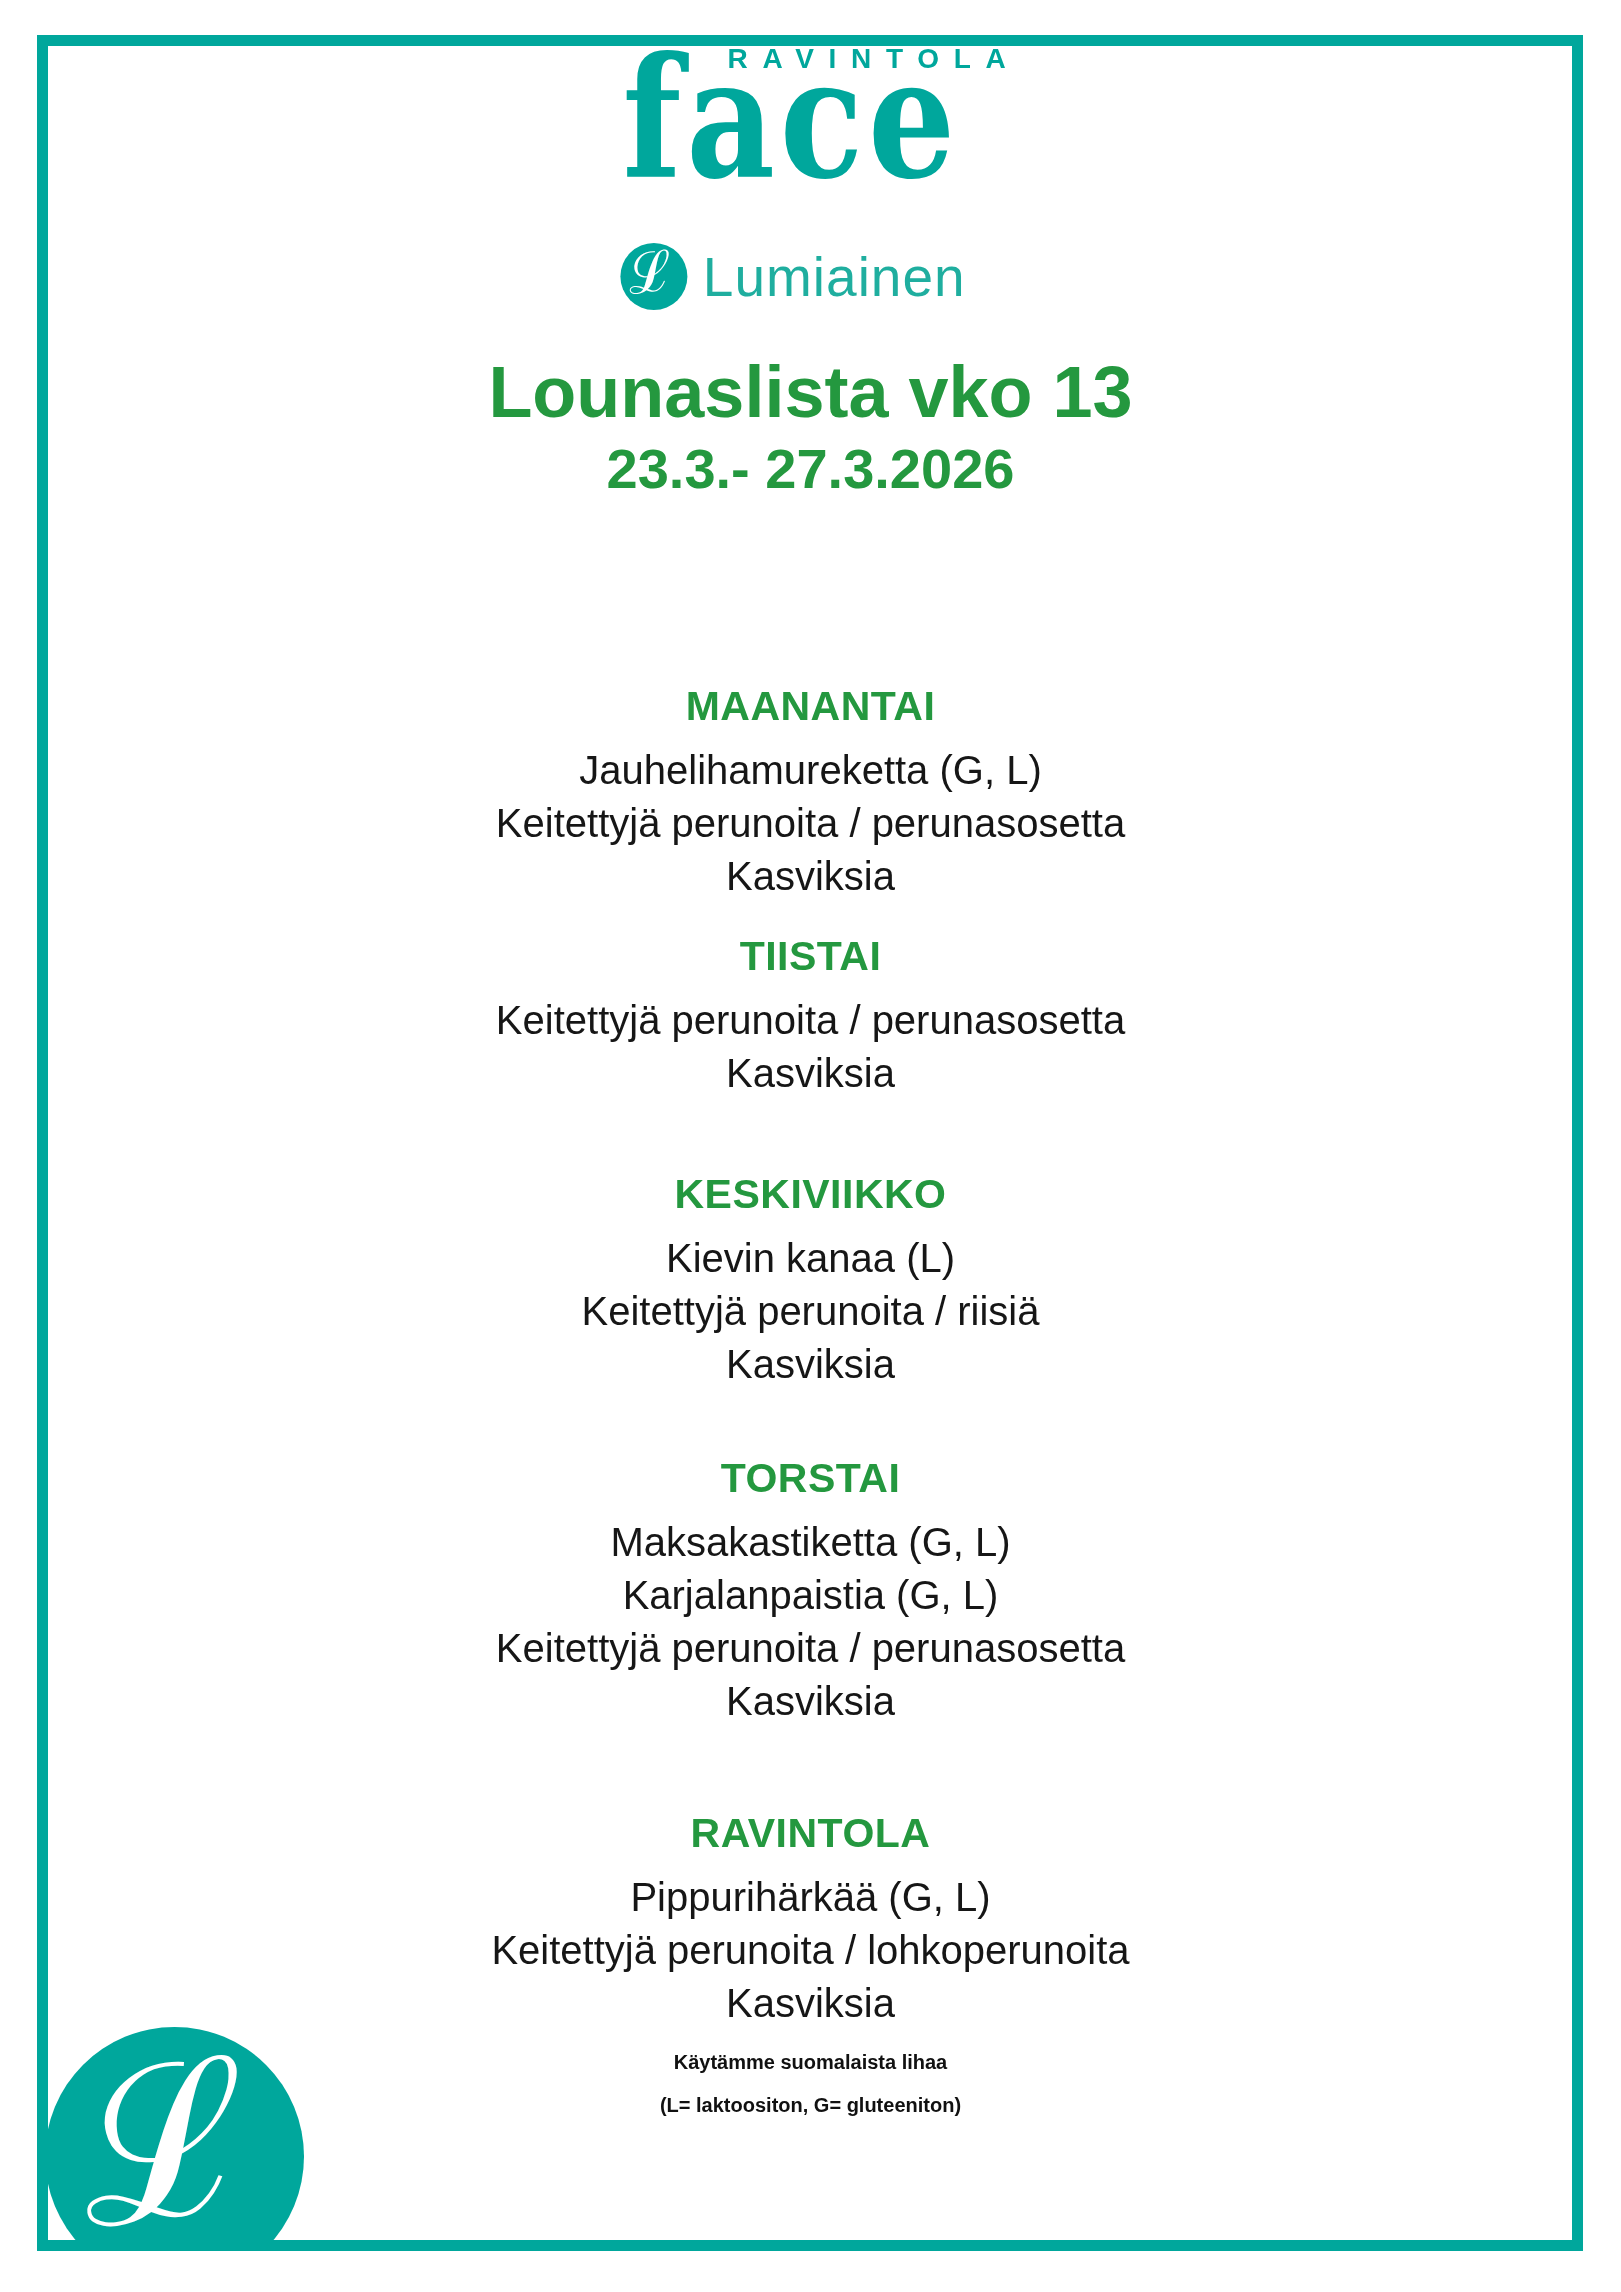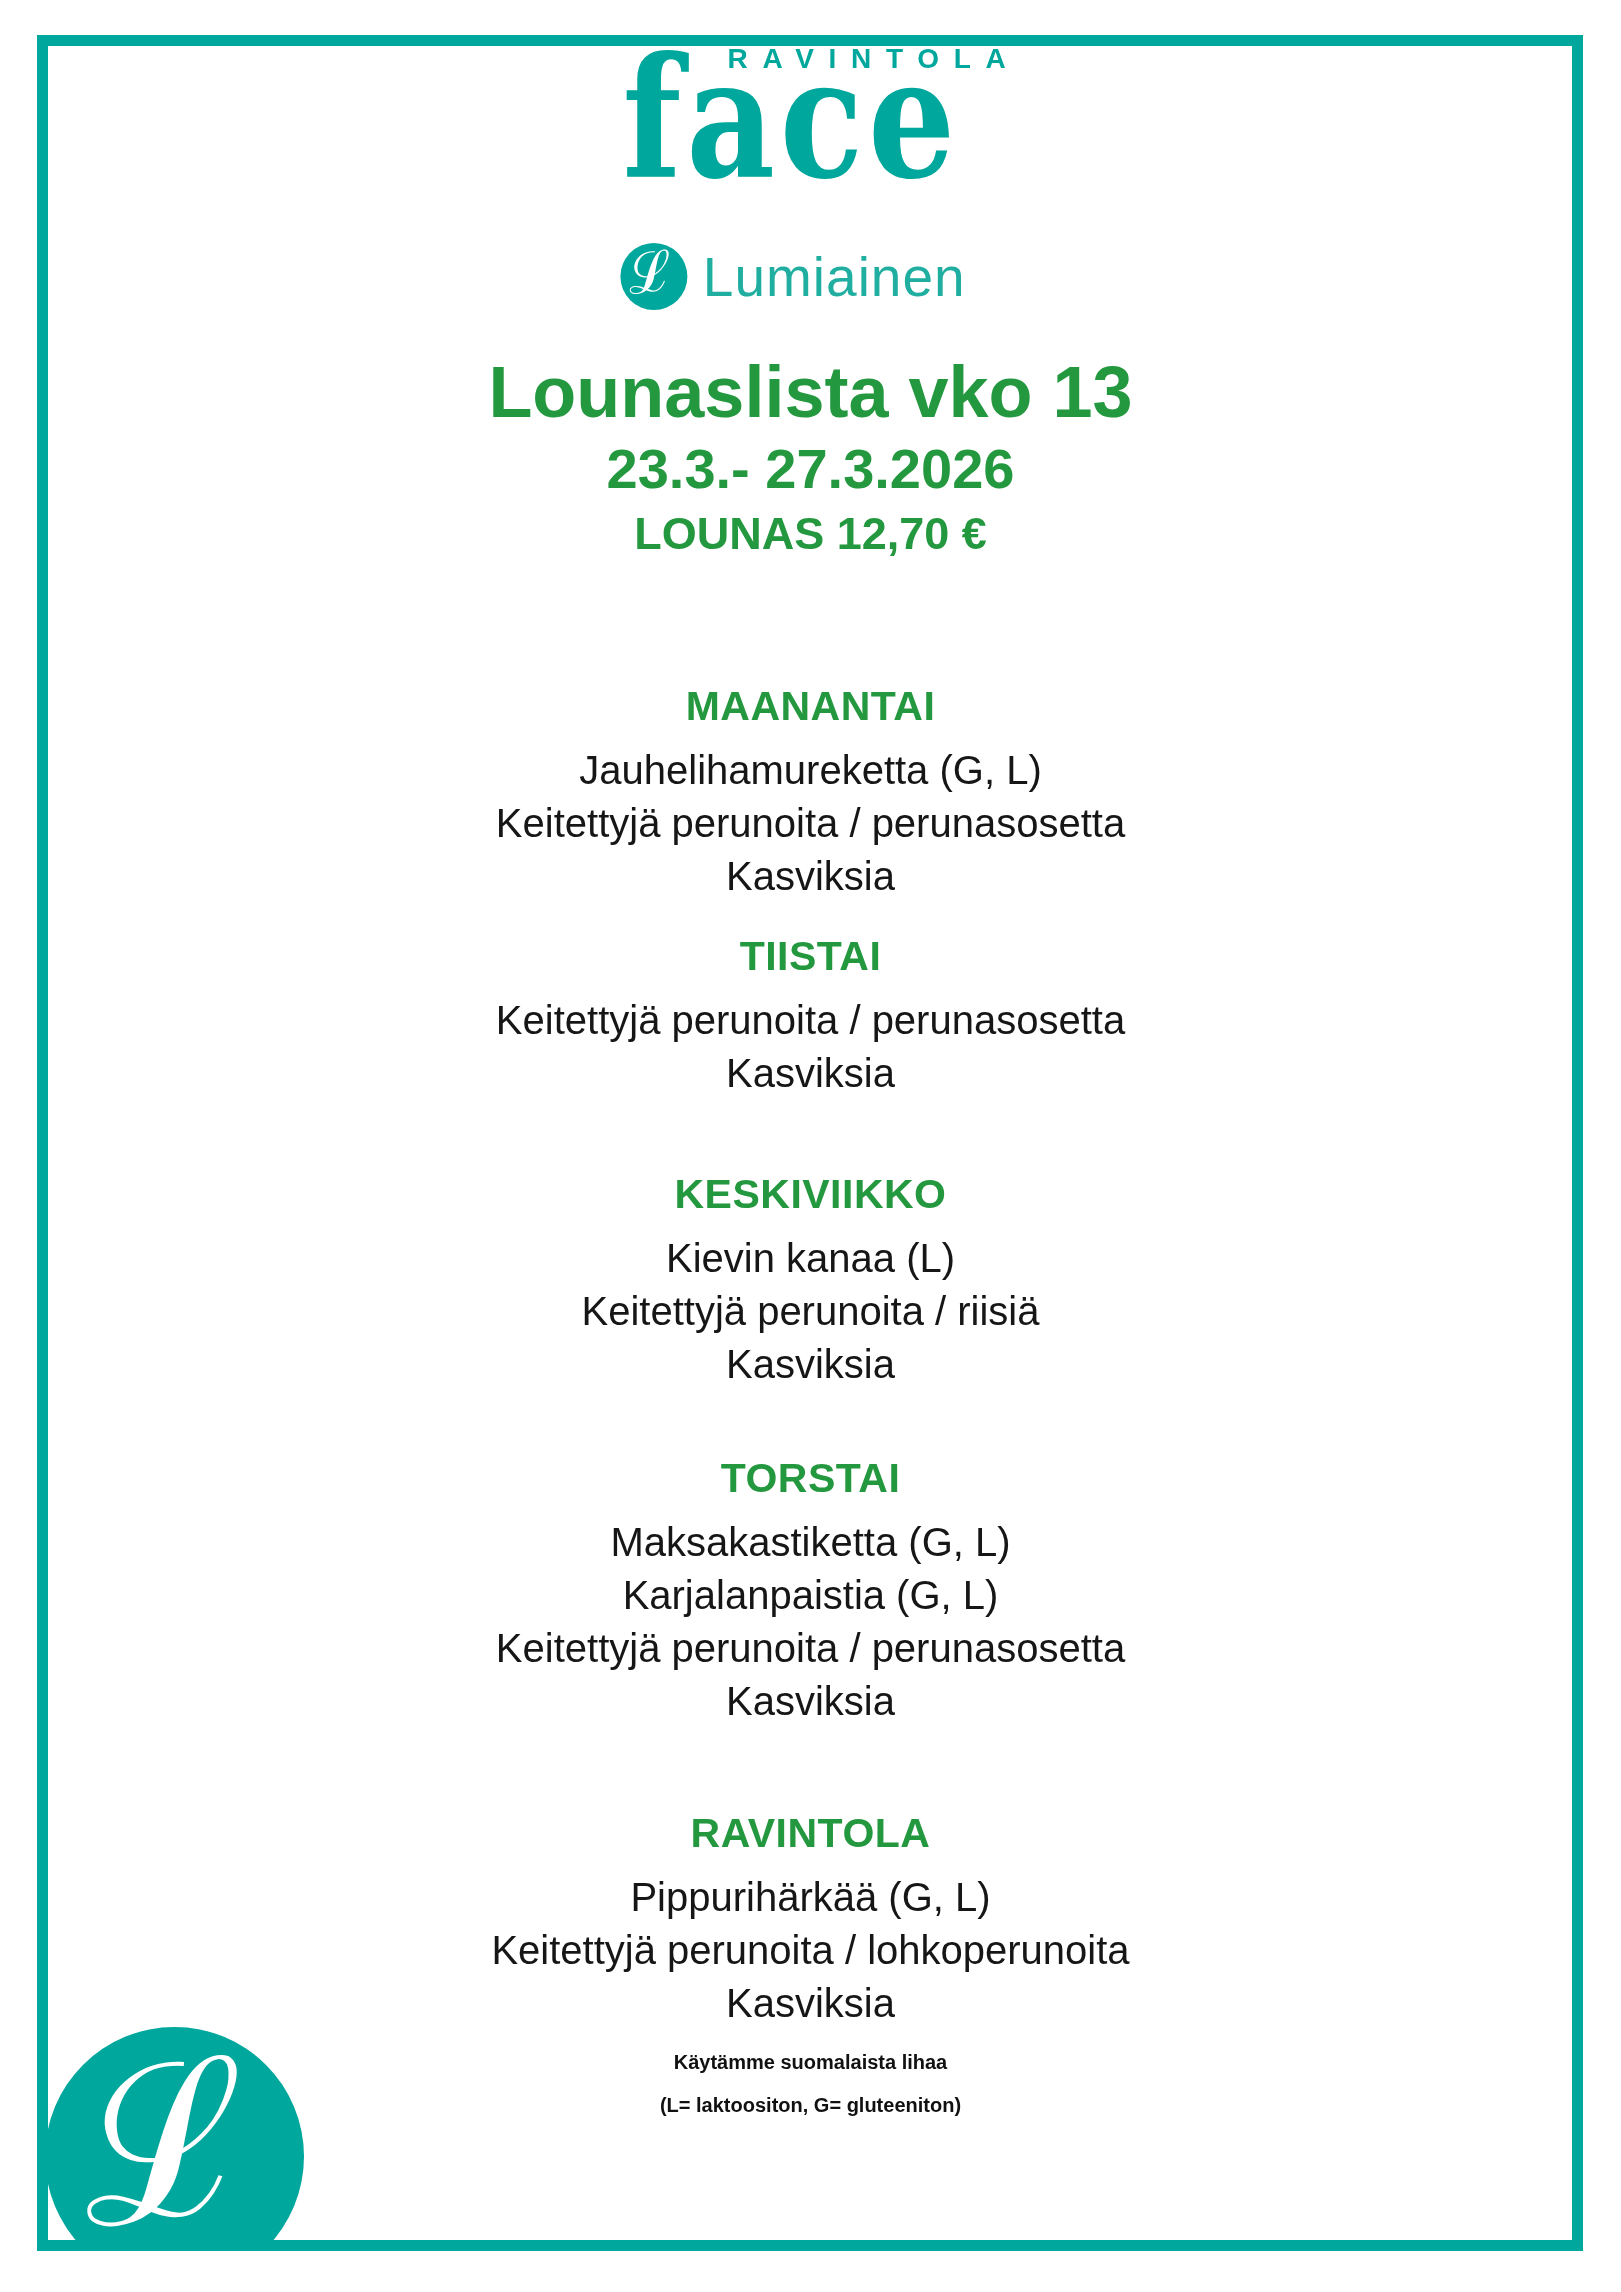--- a/index.html
+++ b/index.html
@@ -112,21 +112,20 @@
   </div>
   <div class="lumiainen-row">
     <div class="lumiainen-badge">
       <span class="script-l">ℒ</span>
     </div>
     <span class="lumiainen-name">Lumiainen</span>
   </div>
 
   <div class="center-block menu-title">Lounaslista vko 13</div>
   <div class="center-block menu-dates">23.3.- 27.3.2026</div>
-  <div class="center-block menu-price">LOUNAS 12,70 €</div>
 
   <div class="day-section sec-mon">
     <div class="day-name">MAANANTAI</div>
     <div class="menu-line">Jauhelihamureketta (G, L)</div>
     <div class="menu-line">Keitettyjä perunoita / perunasosetta</div>
     <div class="menu-line">Kasviksia</div>
   </div>
 
   <div class="day-section sec-tue">
     <div class="day-name">TIISTAI</div>

